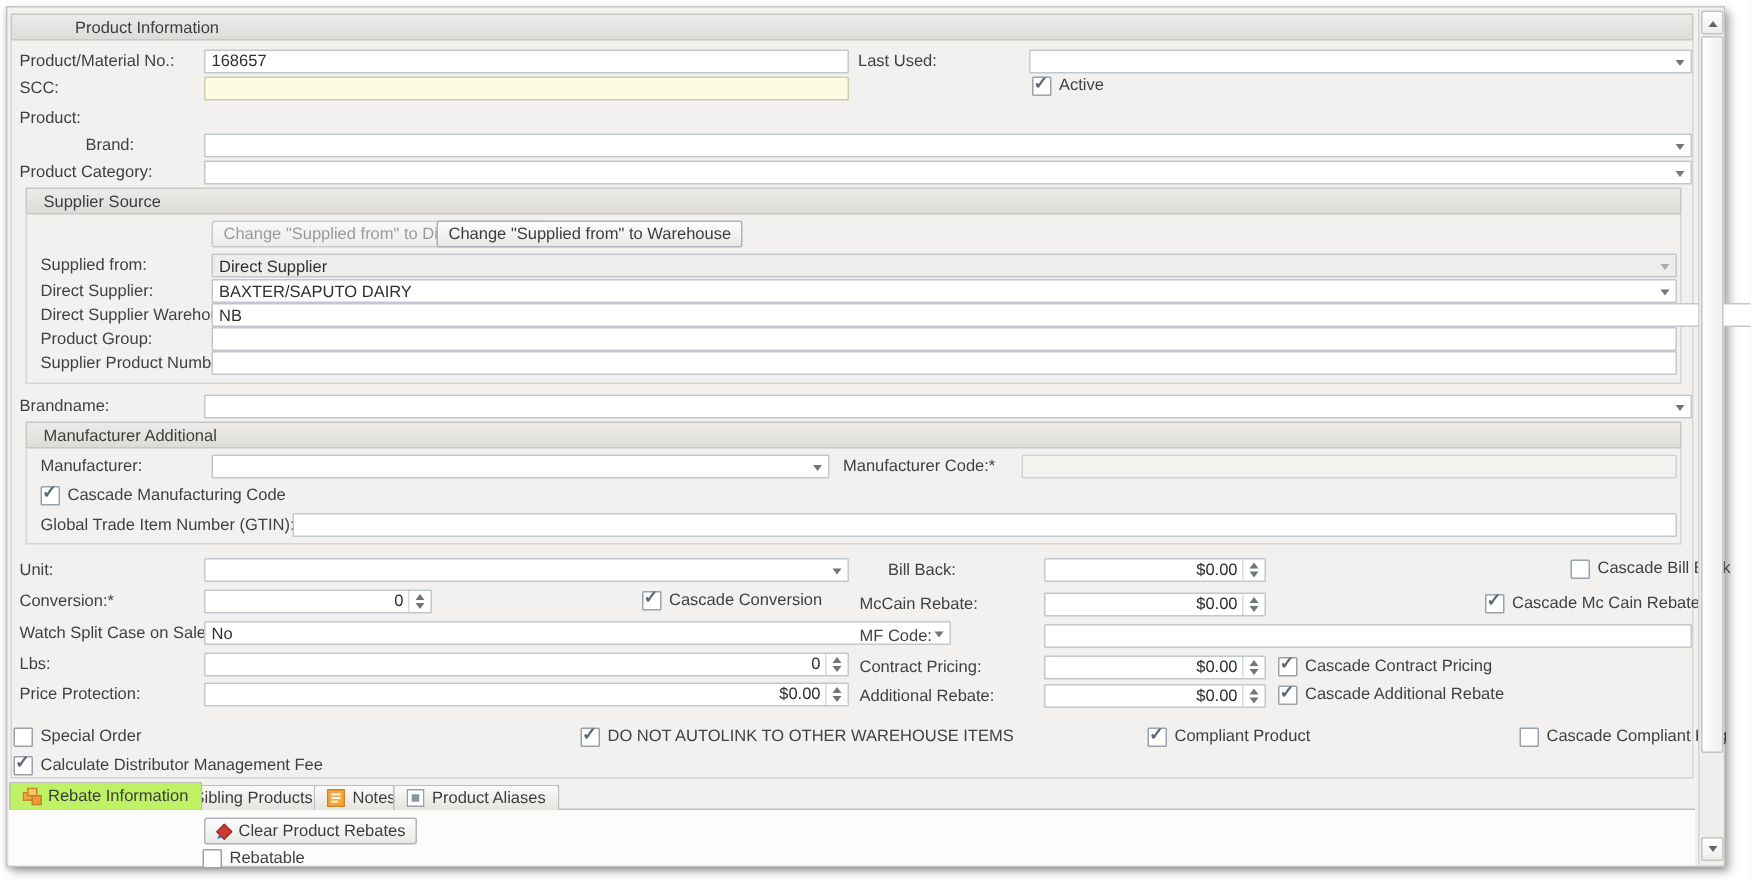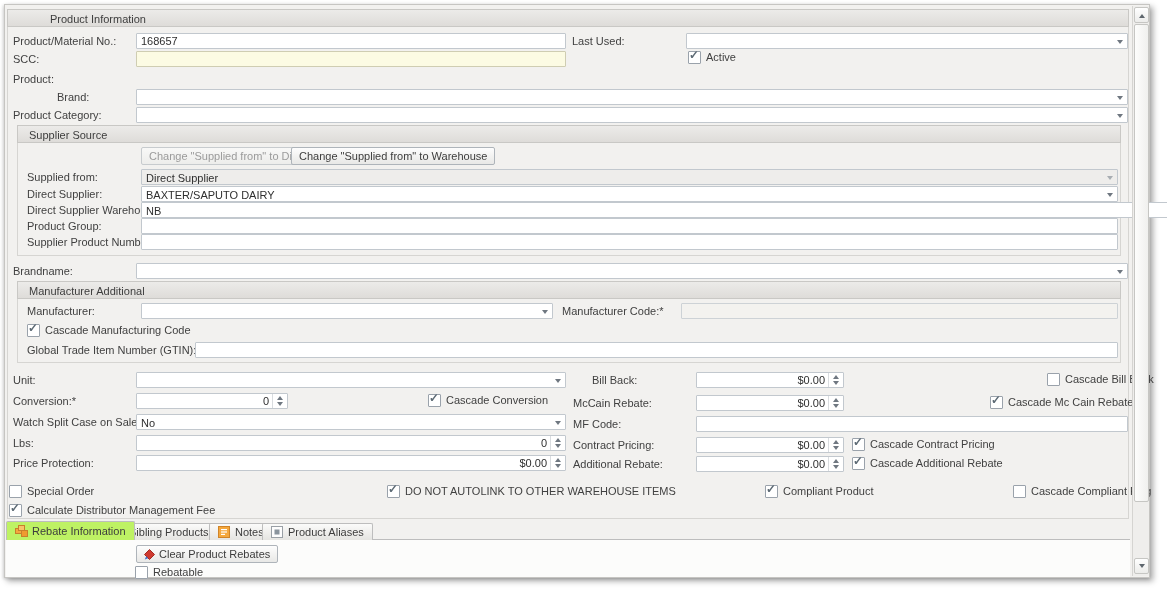--- a/index.html
+++ b/index.html
@@ -187,21 +187,21 @@
           <i></i>
         </span>
     </span>
   </div>
   <span class="cbrow" style="left:423px;top:389px;">
     <span class="cb" data-checked="true"></span>
     <span>Cascade Conversion</span>
   </span>
 
   <span class="lbl" style="left:8px;top:411px;">Watch Split Case on Sales Import:</span>
-  <div class="field combo" style="left:131px;top:409px;width:430px;">
+  <div class="field combo" style="left:131px;top:409px;width:498px;">
     <span class="val">No</span>
     <span class="dd-btn">
         <i class="tri"></i>
       </span>
   </div>
 
   <span class="lbl" style="left:8px;top:432px;">Lbs:</span>
   <div class="field spin" style="left:131px;top:430px;width:430px;">
     <input value="0" style="">
     <span class="spin-btns">

